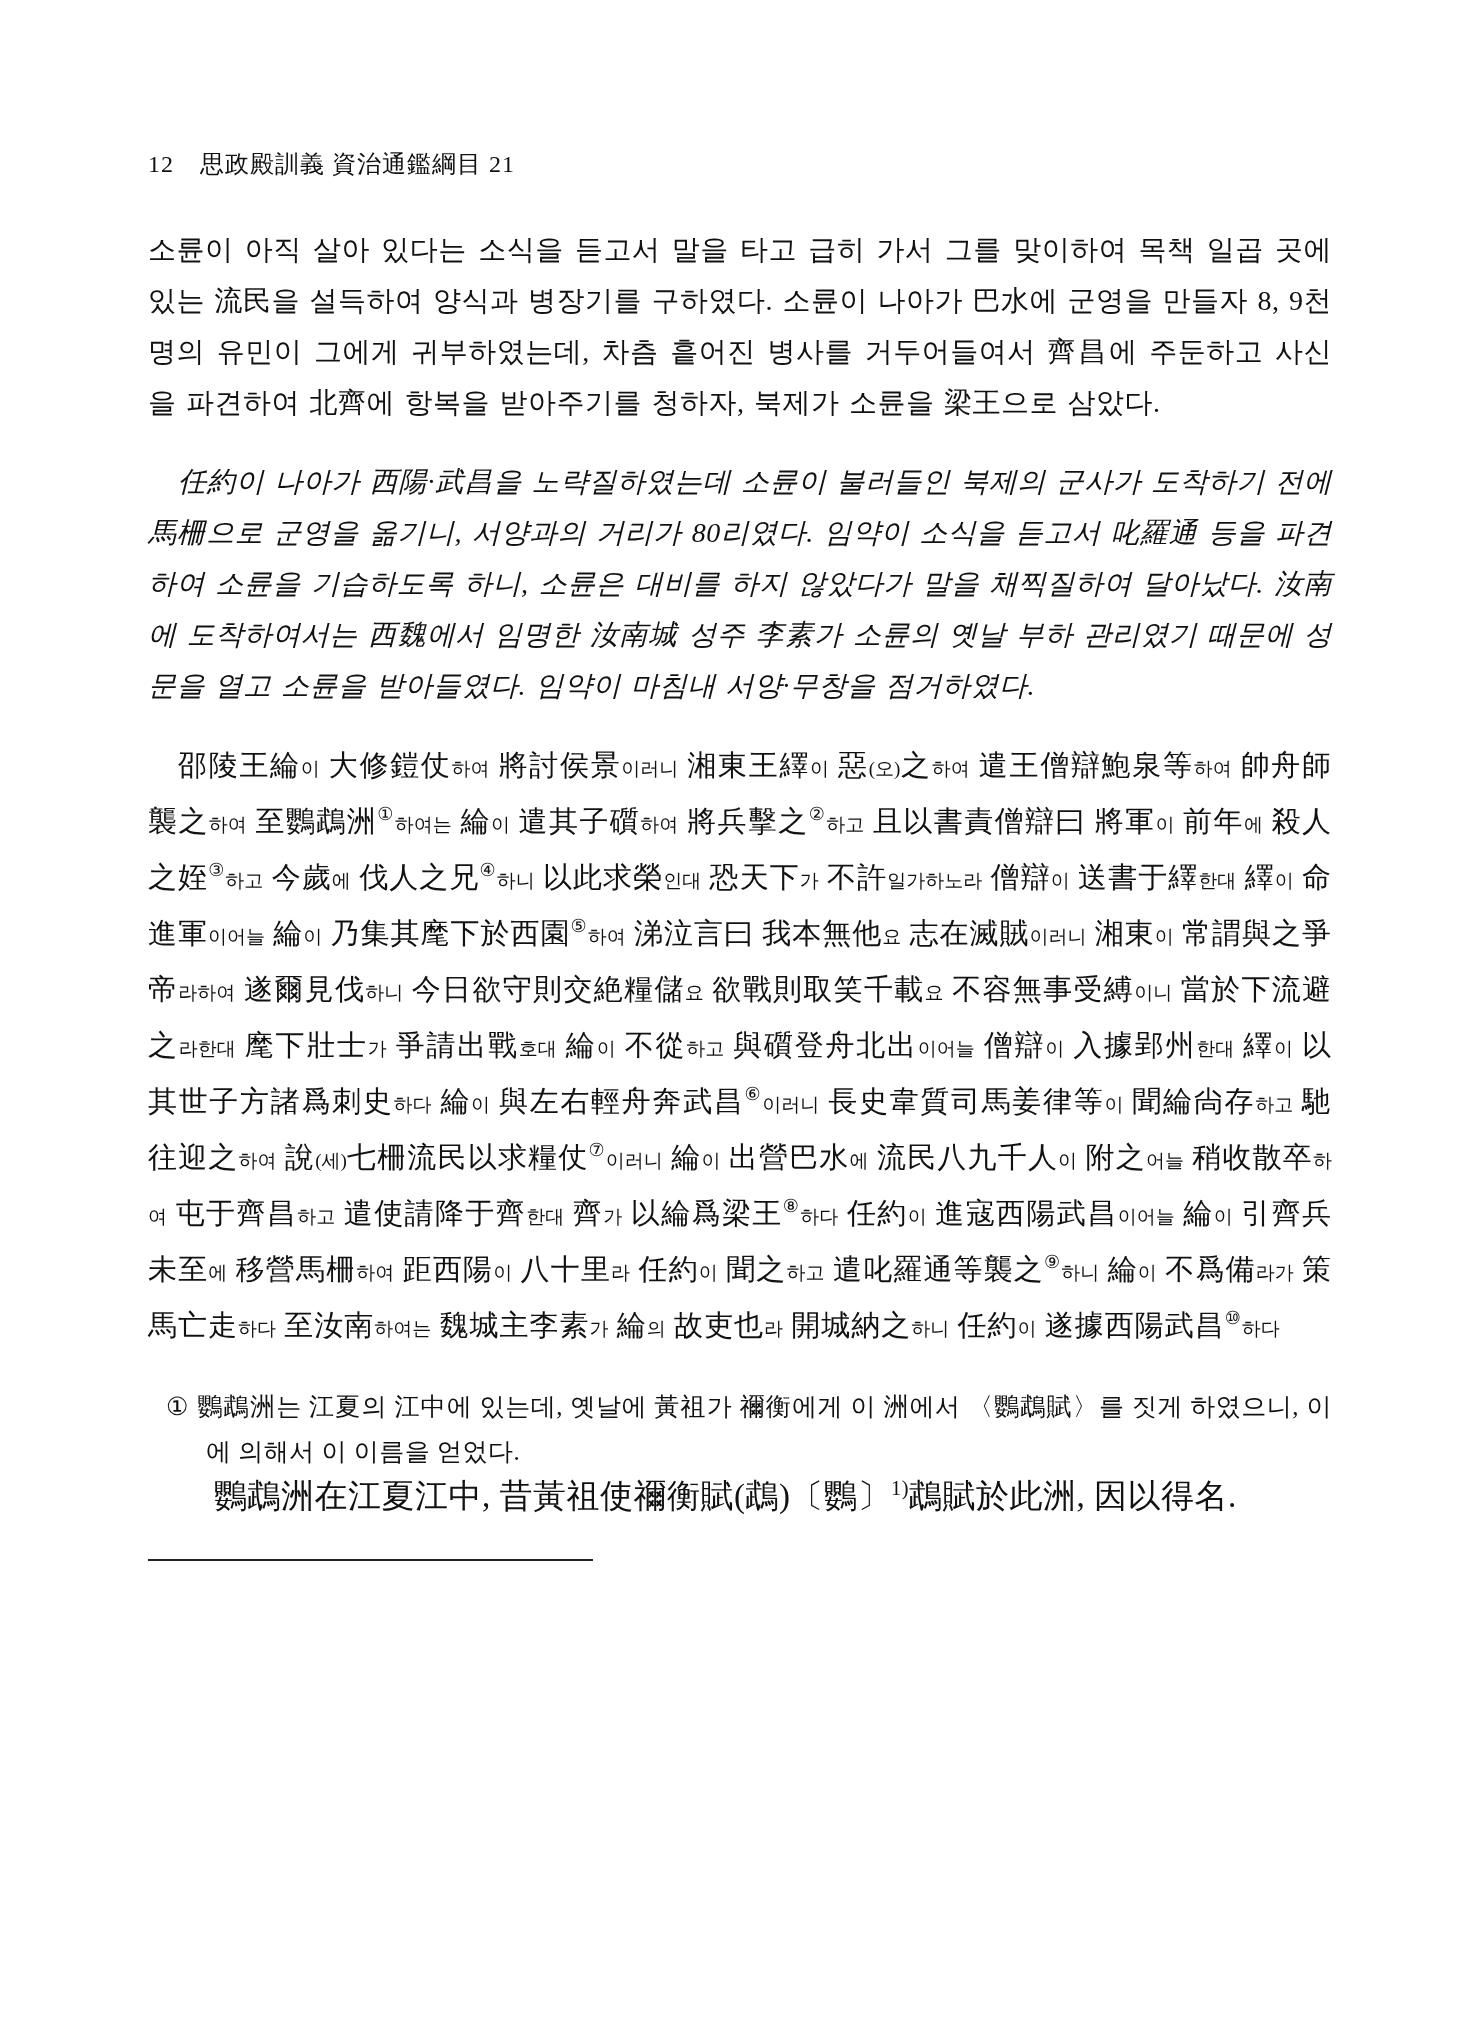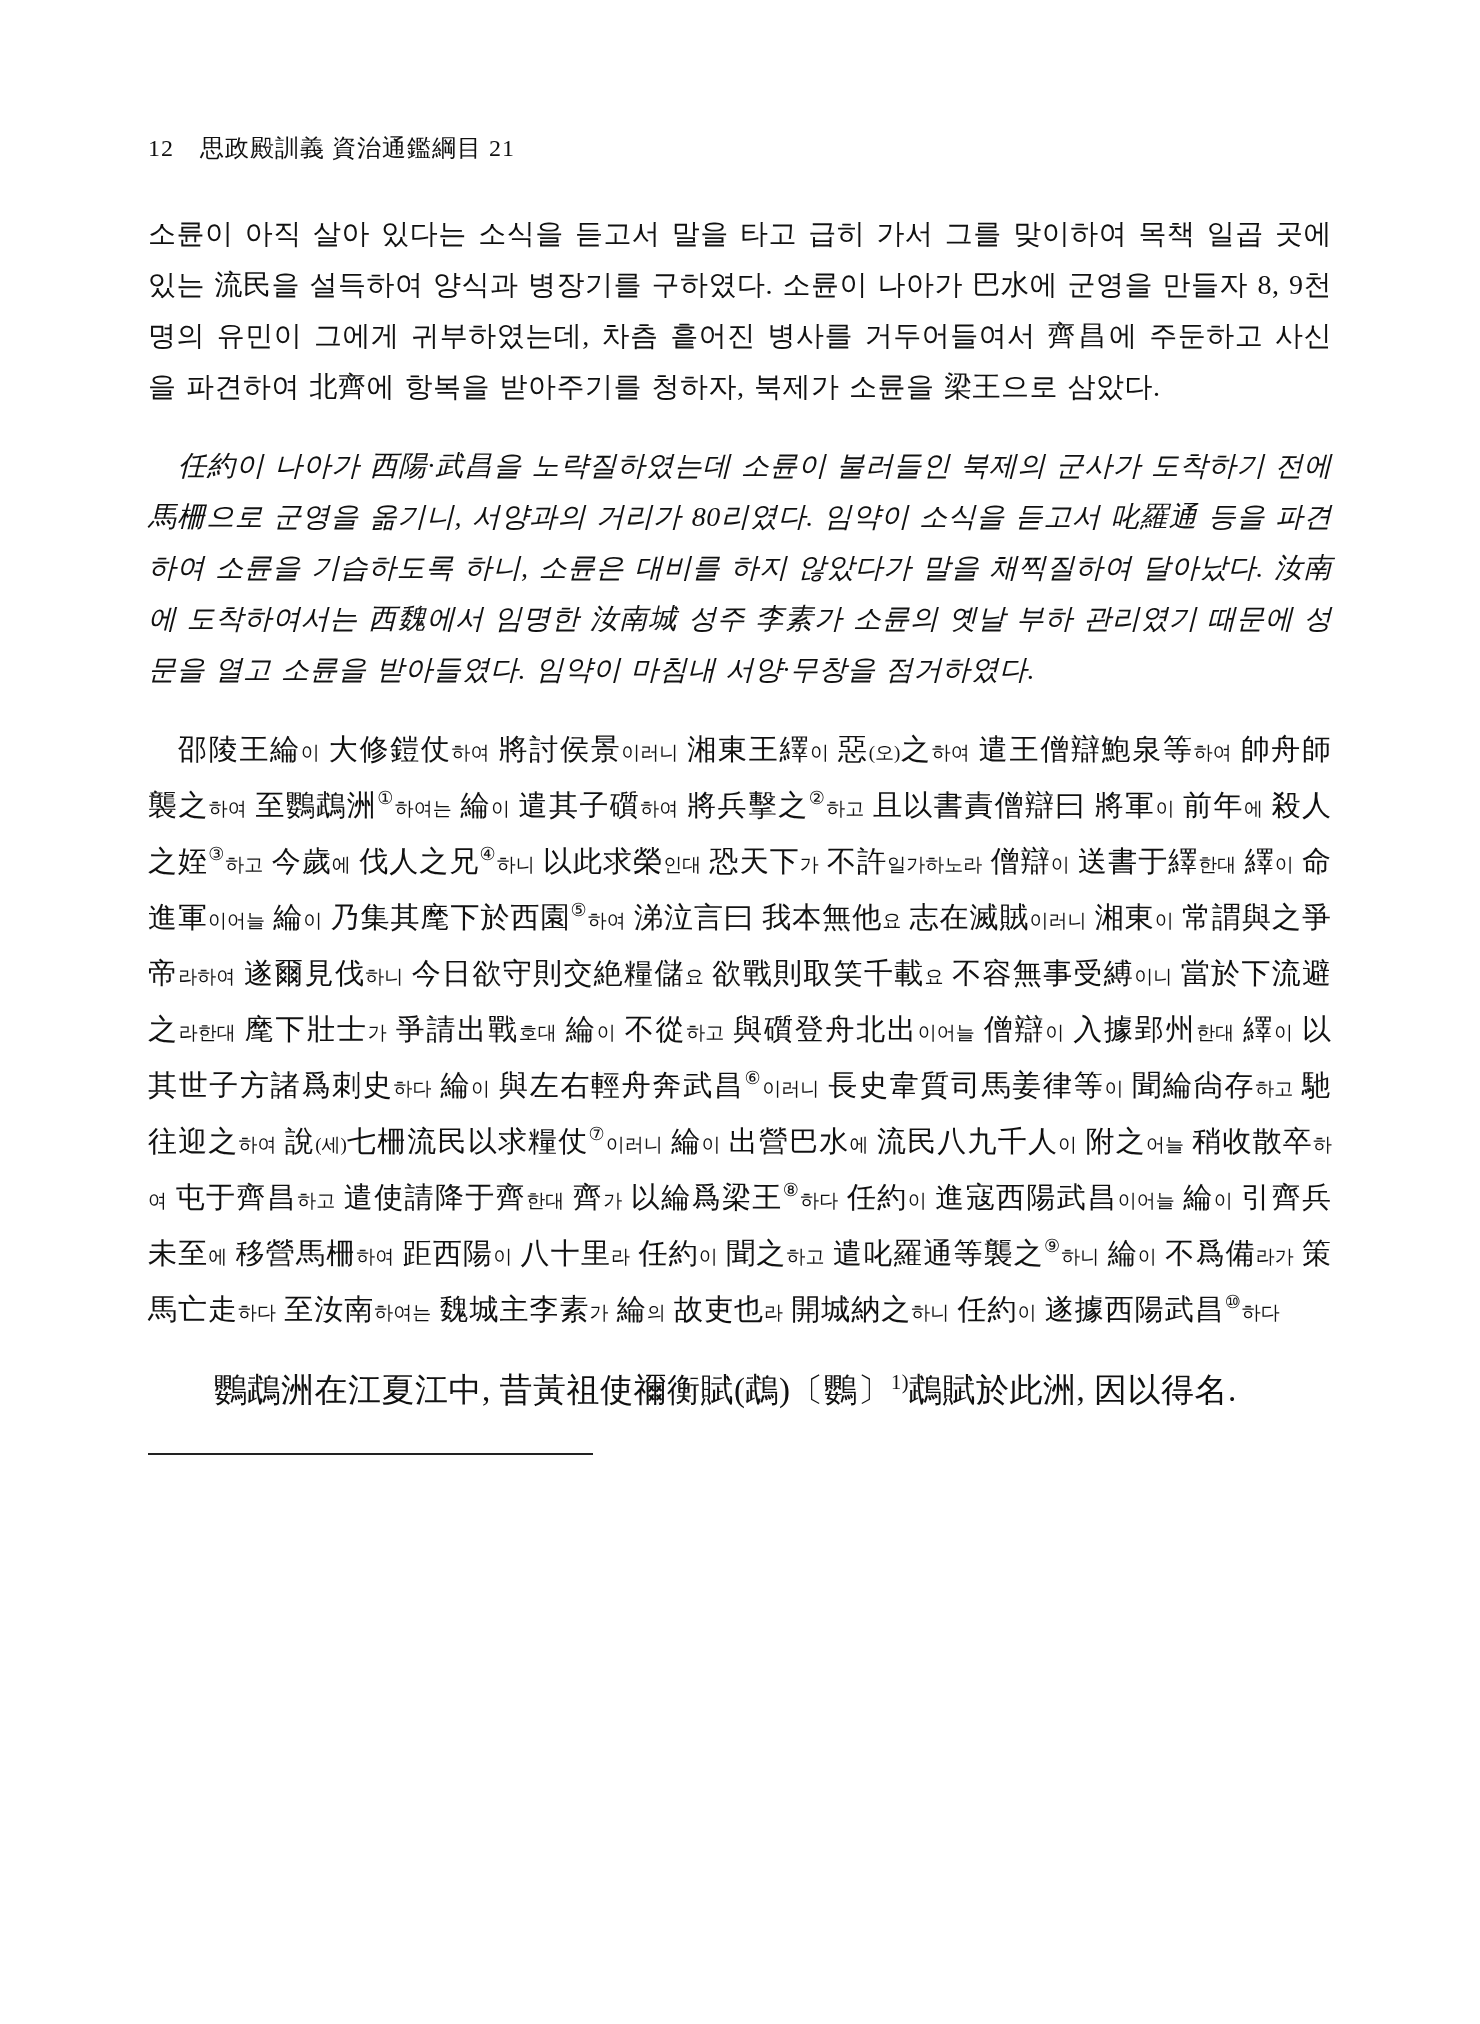--- a/index.html
+++ b/index.html
@@ -7,21 +7,21 @@
     position:relative;
     width:1480px;height:2024px;
     background:#ffffff;
     margin:0 auto;
     font-family:"Liberation Serif","DejaVu Serif",serif;
     color:#111;
     overflow:hidden;
   }
   .content{
     position:absolute;
-    left:148px;right:148px;top:132px;
+    left:148px;right:148px;top:148px;
   }
   .running-head{
     font-size:24px;line-height:32px;
     letter-spacing:1px;
     margin-bottom:44px;
     white-space:nowrap;
   }
   .running-head .pageno{margin-right:26px;}
   .trans{
     font-size:28px;line-height:51px;
@@ -90,20 +90,23 @@
       <span class="pageno">12</span><span>思政殿訓義 資治通鑑綱目 21</span>
     </div>
 
     <p class="trans">소륜이 아직 살아 있다는 소식을 듣고서 말을 타고 급히 가서 그를 맞이하여 목책 일곱 곳에 있는 流民을 설득하여 양식과 병장기를 구하였다. 소륜이 나아가 巴水에 군영을 만들자 8, 9천 명의 유민이 그에게 귀부하였는데, 차츰 흩어진 병사를 거두어들여서 齊昌에 주둔하고 사신을 파견하여 北齊에 항복을 받아주기를 청하자, 북제가 소륜을 梁王으로 삼았다.</p>
 
     <p class="trans indent">任約이 나아가 西陽·武昌을 노략질하였는데 소륜이 불러들인 북제의 군사가 도착하기 전에 馬柵으로 군영을 옮기니, 서양과의 거리가 80리였다. 임약이 소식을 듣고서 叱羅通 등을 파견하여 소륜을 기습하도록 하니, 소륜은 대비를 하지 않았다가 말을 채찍질하여 달아났다. 汝南에 도착하여서는 西魏에서 임명한 汝南城 성주 李素가 소륜의 옛날 부하 관리였기 때문에 성문을 열고 소륜을 받아들였다. 임약이 마침내 서양·무창을 점거하였다.</p>
 
     <p class="hanmun">邵陵王綸<span class="g">이</span> 大修鎧仗<span class="g">하여</span> 將討侯景<span class="g">이러니</span> 湘東王繹<span class="g">이</span> 惡<span class="g">(오)</span>之<span class="g">하여</span> 遣王僧辯鮑泉等<span class="g">하여</span> 帥舟師襲之<span class="g">하여</span> 至鸚鵡洲<sup>①</sup><span class="g">하여는</span> 綸<span class="g">이</span> 遣其子礩<span class="g">하여</span> 將兵擊之<sup>②</sup><span class="g">하고</span> 且以書責僧辯曰 將軍<span class="g">이</span> 前年<span class="g">에</span> 殺人之姪<sup>③</sup><span class="g">하고</span> 今歲<span class="g">에</span> 伐人之兄<sup>④</sup><span class="g">하니</span> 以此求榮<span class="g">인대</span> 恐天下<span class="g">가</span> 不許<span class="g">일가하노라</span> 僧辯<span class="g">이</span> 送書于繹<span class="g">한대</span> 繹<span class="g">이</span> 命進軍<span class="g">이어늘</span> 綸<span class="g">이</span> 乃集其麾下於西園<sup>⑤</sup><span class="g">하여</span> 涕泣言曰 我本無他<span class="g">요</span> 志在滅賊<span class="g">이러니</span> 湘東<span class="g">이</span> 常謂與之爭帝<span class="g">라하여</span> 遂爾見伐<span class="g">하니</span> 今日欲守則交絶糧儲<span class="g">요</span> 欲戰則取笑千載<span class="g">요</span> 不容無事受縛<span class="g">이니</span> 當於下流避之<span class="g">라한대</span> 麾下壯士<span class="g">가</span> 爭請出戰<span class="g">호대</span> 綸<span class="g">이</span> 不從<span class="g">하고</span> 與礩登舟北出<span class="g">이어늘</span> 僧辯<span class="g">이</span> 入據郢州<span class="g">한대</span> 繹<span class="g">이</span> 以其世子方諸爲刺史<span class="g">하다</span> 綸<span class="g">이</span> 與左右輕舟奔武昌<sup>⑥</sup><span class="g">이러니</span> 長史韋質司馬姜律等<span class="g">이</span> 聞綸尙存<span class="g">하고</span> 馳往迎之<span class="g">하여</span> 說<span class="g">(세)</span>七柵流民以求糧仗<sup>⑦</sup><span class="g">이러니</span> 綸<span class="g">이</span> 出營巴水<span class="g">에</span> 流民八九千人<span class="g">이</span> 附之<span class="g">어늘</span> 稍收散卒<span class="g">하여</span> 屯于齊昌<span class="g">하고</span> 遣使請降于齊<span class="g">한대</span> 齊<span class="g">가</span> 以綸爲梁王<sup>⑧</sup><span class="g">하다</span> 任約<span class="g">이</span> 進寇西陽武昌<span class="g">이어늘</span> 綸<span class="g">이</span> 引齊兵未至<span class="g">에</span> 移營馬柵<span class="g">하여</span> 距西陽<span class="g">이</span> 八十里<span class="g">라</span> 任約<span class="g">이</span> 聞之<span class="g">하고</span> 遣叱羅通等襲之<sup>⑨</sup><span class="g">하니</span> 綸<span class="g">이</span> 不爲備<span class="g">라가</span> 策馬亡走<span class="g">하다</span> 至汝南<span class="g">하여는</span> 魏城主李素<span class="g">가</span> 綸<span class="g">의</span> 故吏也<span class="g">라</span> 開城納之<span class="g">하니</span> 任約<span class="g">이</span> 遂據西陽武昌<sup>⑩</sup><span class="g">하다</span></p>
 
     <div class="annotations">
+      <div class="ann">
+        <span class="marker">①</span><span>鸚鵡洲는 江夏의 江中에 있는데, 옛날에 黃祖가 禰衡에게 이 洲에서 〈鸚鵡賦〉를 짓게 하였으니, 이에 의해서 이 이름을 얻었다.</span>
+      </div>
       <div class="ann-cn">鸚鵡洲在江夏江中, 昔黃祖使禰衡賦(鵡)〔鸚〕<sup>1)</sup>鵡賦於此洲, 因以得名.</div>
     </div>
 
     <hr class="foot-sep">
 
 
   </div>
 </div>
 
 </body></html>

